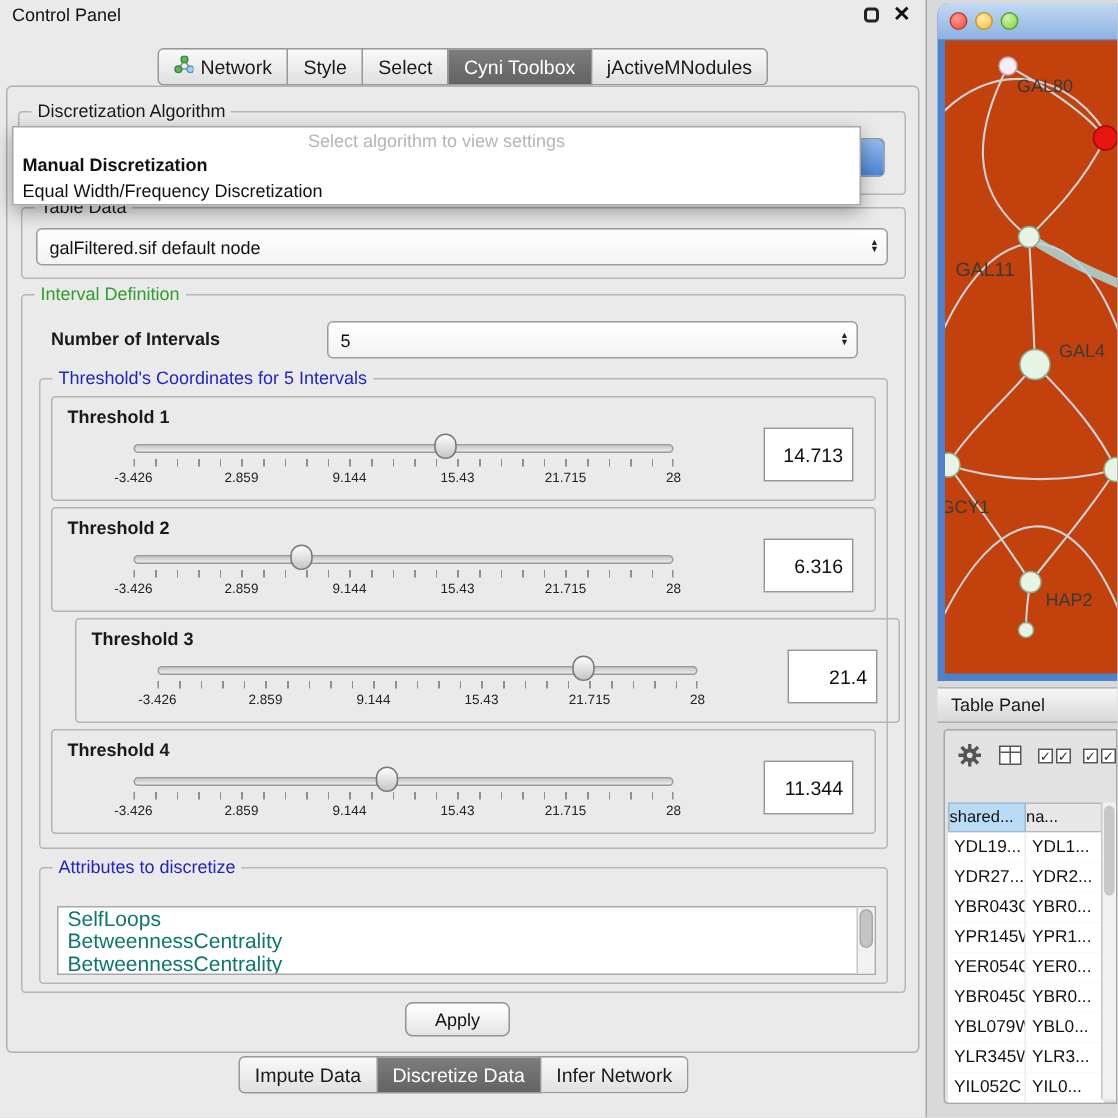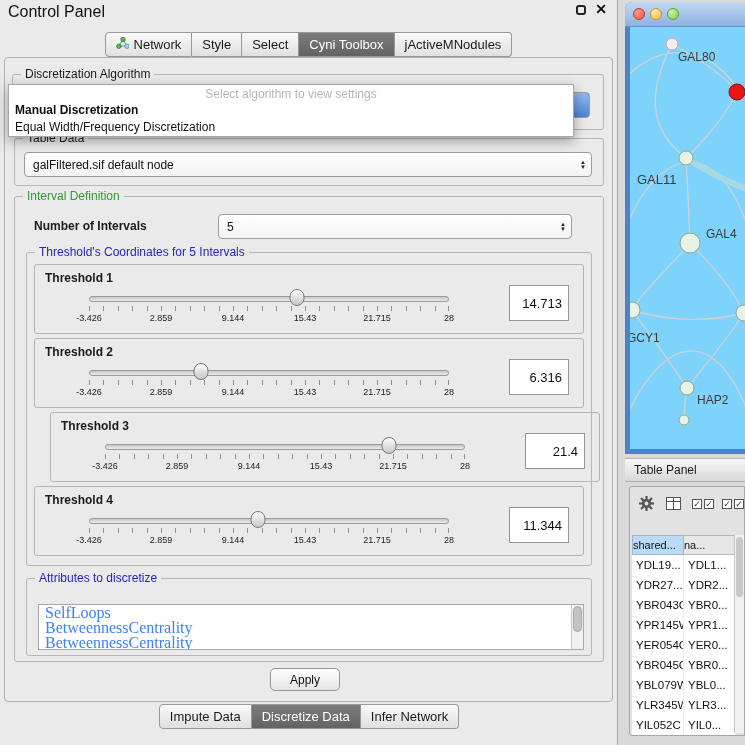--- a/index.html
+++ b/index.html
@@ -2,21 +2,21 @@
 <html><head>
 <meta charset="utf-8">
 <style>
   * { margin:0; padding:0; box-sizing:border-box; }
   html,body { width:745px; height:745px; overflow:hidden; }
   body { font-family:"Liberation Sans", sans-serif; font-size:12px; color:#1a1a1a; background:#d9d9d9; }
   .desktop { position:relative; width:745px; height:745px; background:#d9d9d9; }
 
   
   .control-panel { position:absolute; left:0; top:0; width:618px; height:745px; background:#eaeaea; border-right:1px solid #a8a8a8; }
-  .window-title { position:absolute; left:8px; top:3px; font-size:16px; color:#111; }
+  .window-title { position:absolute; left:8px; top:3px; font-size:12px; color:#111; }
   .win-controls { position:absolute; right:10px; top:4px; display:flex; gap:9px; align-items:center; }
   .win-float { width:10px; height:10px; border:2px solid #222; border-radius:3px; }
   .win-close { font-size:14px; font-weight:bold; color:#111; line-height:11px; }
 
   .top-tabs { position:absolute; left:0; right:0; top:32px; display:flex; justify-content:center; }
   .tab { display:flex; align-items:center; gap:5px; padding:4px 10px; background:linear-gradient(#f9f9f9,#e0e0e0); border:1px solid #989898; border-left:none; font-size:13px; color:#1a1a1a; cursor:default; }
   .tab:first-child { border-left:1px solid #989898; border-radius:4px 0 0 4px; }
   .tab:last-child { border-radius:0 4px 4px 0; }
   .tab.selected { background:linear-gradient(#7d7d7d,#636363); color:#fff; }
 
@@ -53,36 +53,36 @@
   .slider { position:absolute; left:54px; top:0; width:360px; height:70px; }
   .track { position:absolute; left:0; right:0; top:31px; height:6px; background:linear-gradient(#c6c6c6,#ececec); border:1px solid #9a9a9a; border-radius:3px; }
   .thumb { position:absolute; top:24px; width:15px; height:17px; background:linear-gradient(#fdfdfd,#c6c6c6); border:1px solid #787878; border-radius:8px; transform:translateX(-50%); z-index:2; }
   .ticks { position:absolute; left:0; top:41px; width:360px; height:5px; background:repeating-linear-gradient(to right,#8f8f8f 0 1px,transparent 1px 14.4px); border-right:1px solid #8f8f8f; }
   .tick-label { position:absolute; top:48px; transform:translateX(-50%); font-size:9px; color:#222; white-space:nowrap; }
   .tl0{left:0;} .tl1{left:20%;} .tl2{left:40%;} .tl3{left:60%;} .tl4{left:80%;} .tl5{left:100%;}
   .value-box { position:absolute; right:14px; top:20px; width:60px; height:36px; background:#fff; border:1px solid #979797; font-family:"Liberation Sans",sans-serif; font-size:13px; color:#111; text-align:right; padding:0 6px; }
 
   .attrs-title { position:absolute; left:40px; top:586px; font-weight:bold; font-size:12px;margin-top:40px; }
   .attr-list { position:absolute; left:38px; top:604px; width:546px; height:46px; background:#fff; border:1px solid #a8a8a8; overflow:hidden; }
-  .attr-item { font-size:16px; line-height:15px; padding:0 6px; color:#3b82f6;font-family:Liberation Serif, serif; }
+  .attr-item { font-size:14px; line-height:15px; padding:0 6px; color:#0f766e; }
   .attr-scroll { position:absolute; right:0; top:0; bottom:0; width:12px; background:#f1f1f1; border-left:1px solid #c8c8c8; }
   .attr-scroll-thumb { position:absolute; left:1px; right:1px; top:1px; height:26px; background:#c4c4c4; border:1px solid #a8a8a8; border-radius:5px; }
 
   .apply-btn { position:absolute; left:270px; top:668px; width:70px; height:23px; border:1px solid #949494; border-radius:5px; background:linear-gradient(#ffffff,#e4e4e4); font-family:"Liberation Sans",sans-serif; font-size:12px; color:#111; }
 
   .bottom-tabs { position:absolute; left:0; width:618px; top:704px; display:flex; justify-content:center; }
 
   
   .network-window { position:absolute; left:625px; top:2px; width:120px; height:452px; background:#4e82c8; border-radius:8px 0 0 0; }
   .net-titlebar { position:absolute; left:0; top:0; right:0; height:25px; background:linear-gradient(#c3d9f3,#8db2e2); border-radius:8px 0 0 0; border-bottom:1px solid #6a8fc0; }
   .light { position:absolute; top:6px; width:12px; height:12px; border-radius:50%; }
   .light.red { left:8px; background:radial-gradient(circle at 35% 30%,#ff9a93,#ee4f43); border:1px solid #c43a31; }
   .light.yellow { left:25px; background:radial-gradient(circle at 35% 30%,#ffeaa8,#f3bf3f); border:1px solid #c79a2e; }
   .light.green { left:42px; background:radial-gradient(circle at 35% 30%,#cdf2a8,#7ed344); border:1px solid #5da32f; }
-  .net-body { position:absolute; left:5px; top:25px; right:0; bottom:5px; background:#7dd3fc; overflow:hidden;text-decoration:underline; }
+  .net-body { position:absolute; left:5px; top:25px; right:0; bottom:5px; background:#c2410c; overflow:hidden;text-decoration:underline; }
 
   
   .tp-header { position:absolute; left:625px; top:458px; width:120px; height:24px; background:linear-gradient(#f6f6f6,#d8d8d8); border-top:1px solid #b6b6b6; border-bottom:1px solid #aeaeae; }
   .tp-header span { display:inline-block; padding:4px 0 0 9px; font-size:12px; color:#1a1a1a; }
   .tp-window { position:absolute; left:629px; top:486px; width:116px; height:250px; background:#e2e2e2; border:1px solid #a6a6a6; border-radius:3px 0 0 3px; }
   .tp-toolbar { position:absolute; left:0; top:4px; right:0; height:26px; }
   .cols-icon { position:absolute; left:36px; top:6px; width:15px; height:13px; border:1px solid #555; background:#fff; display:inline-block; }
   .cols-icon::before { content:""; position:absolute; left:6px; top:0; bottom:0; width:1px; background:#555; }
   .cols-icon::after { content:""; position:absolute; left:0; right:0; top:3px; height:1px; background:#555; }
   .cb { position:absolute; top:8px; width:10px; height:10px; border:1px solid #555; background:#fff; font-size:9px; line-height:9px; text-align:center; color:#333; }

